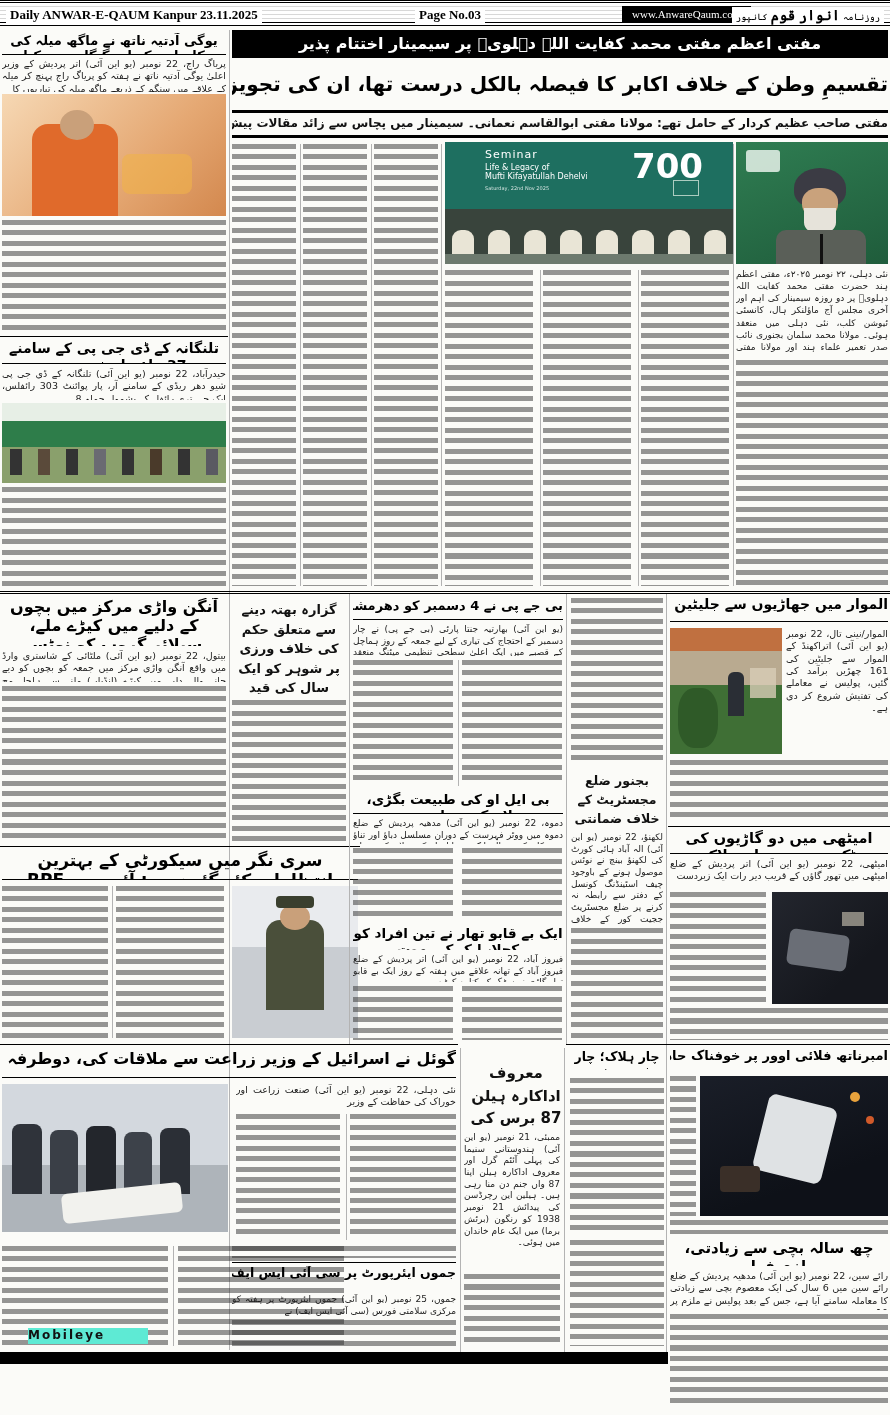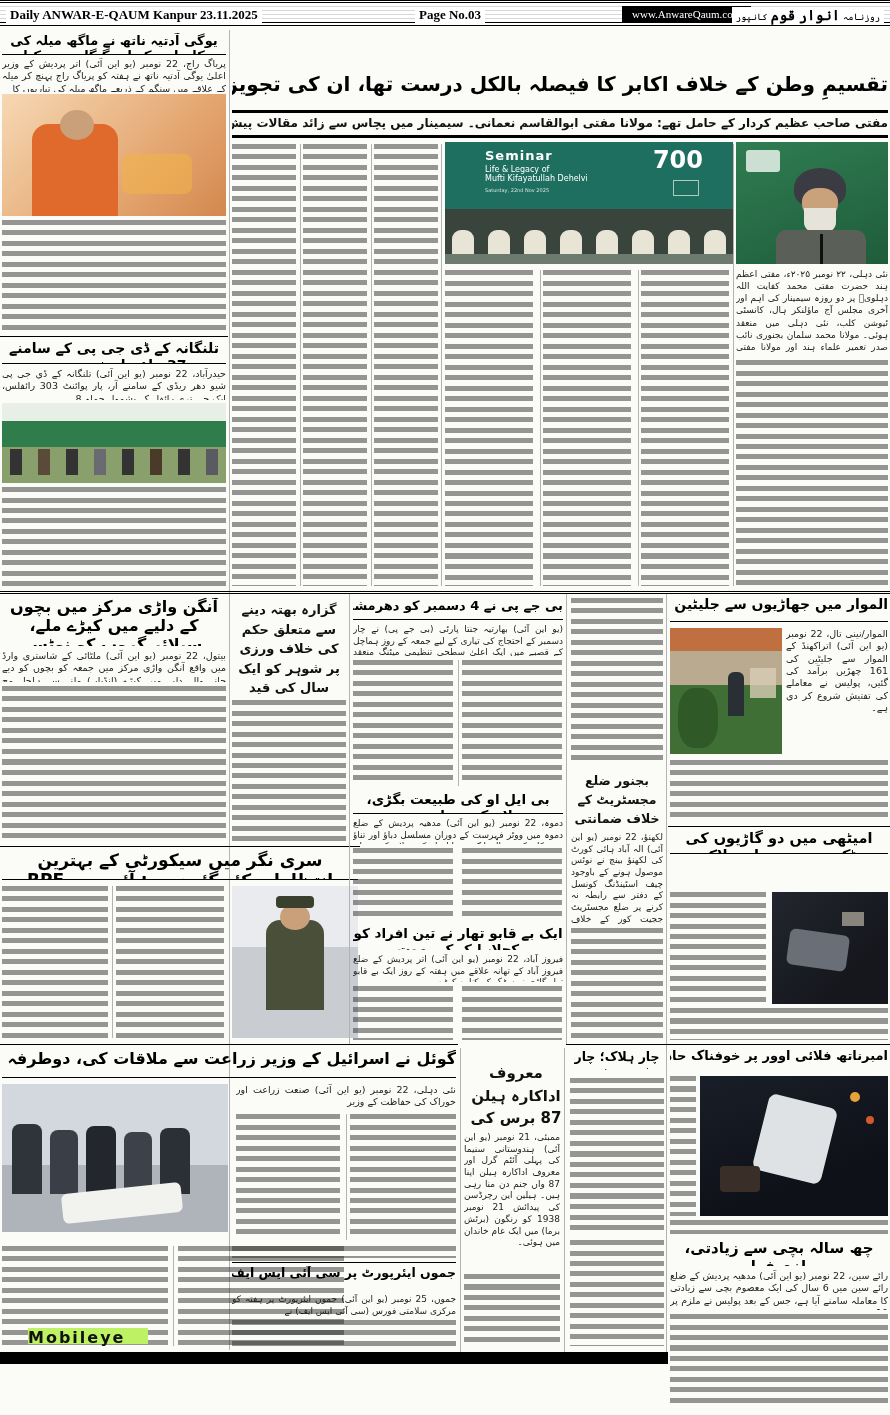--- a/index.html
+++ b/index.html
@@ -37,38 +37,39 @@
     <div class="mtxt" style="left:6px">Daily ANWAR-E-QAUM Kanpur  23.11.2025</div>
     <div class="mtxt" style="left:415px">Page No.03</div>
     <div class="sitebox" style="left:622px">www.AnwareQaum.com</div>
     <div class="mtxt rtl" style="right:6px;background:#fff;font-family:Liberation Serif, serif">
       <span style="font-size:9px;font-weight:normal">روزنامہ</span>
       <span style="font-size:14px">انوار قوم</span>
       <span style="font-size:9px;font-weight:normal">کانپور</span>
     </div>
   </div>
 
+  <div class="kicker abs" style="left:232px;top:30px;width:656px;height:28px;font-size:16px;line-height:28px">مفتی اعظم مفتی محمد کفایت اللہ دہلویؒ پر سیمینار اختتام پذیر</div>
   <div class="hl fit abs" style="left:232px;top:62px;width:656px;height:44px;font-size:20px;line-height:44px">تقسیمِ وطن کے خلاف اکابر کا فیصلہ بالکل درست تھا، ان کی تجویز پر عمل ہوتا تو آج حالات بہتر ہوتے : مولانا محمود اسعد مدنی</div>
   <div class="sub abs" style="left:232px;top:110px;width:656px;height:28px;font-size:12px;line-height:21px;white-space:nowrap">مفتی صاحب عظیم کردار کے حامل تھے: مولانا مفتی ابوالقاسم نعمانی۔ سیمینار میں پچاس سے زائد مقالات پیش ہوئے۔ ملک و بیرون ملک کی کئی اہم شخصیات کی شرکت و خطاب</div>
 
   <div class="gk abs" style="left:232px;top:144px;width:64px;height:442px"></div>
   <div class="gk abs" style="left:303px;top:144px;width:64px;height:442px"></div>
   <div class="gk abs" style="left:374px;top:144px;width:64px;height:442px"></div>
   <div class="vr" style="left:300px;top:144px;height:442px"></div>
   <div class="vr" style="left:371px;top:144px;height:442px"></div>
   <div class="vr" style="left:441px;top:144px;height:442px"></div>
 
   <div class="photo" style="left:445px;top:142px;width:288px;height:122px;background:#1e6f60">
     <div style="position:absolute;left:40px;top:6px;color:#fff">
-      <div style="font-size:13px;font-weight:bold;letter-spacing:1px">Seminar</div>
+      <div style="font-size:11px;font-weight:normal;letter-spacing:1px">Seminar</div>
       <div style="font-size:8px;margin-top:2px">Life &amp; Legacy of</div>
       <div style="font-size:8px">Mufti Kifayatullah Dehelvi</div>
       <div style="font-size:5px;margin-top:4px;opacity:.8">Saturday, 22nd Nov 2025</div>
     </div>
-    <div style="position:absolute;right:30px;top:4px;color:#fff;font-size:24px;font-weight:bold">700</div>
+    <div style="position:absolute;right:30px;top:4px;color:#fff;font-size:34px;font-weight:bold">700</div>
     <div style="position:absolute;right:34px;top:38px;width:26px;height:16px;border:1px solid #cfe3d8;opacity:.8"></div>
     <div class="clerics">
       <span class="cleric"></span>
         <span class="cleric"></span>
         <span class="cleric"></span>
         <span class="cleric"></span>
       <span class="cleric"></span>
         <span class="cleric"></span>
         <span class="cleric"></span>
         <span class="cleric"></span>
@@ -149,21 +150,21 @@
     <div style="position:absolute;left:60px;top:104px;width:120px;height:30px;background:#f2f2ee;border-radius:6px;transform:rotate(-6deg)"></div>
   </div>
   <div class="lede abs" style="left:236px;top:1084px;width:220px;height:26px;font-size:9.5px">نئی دہلی، 22 نومبر (یو این آئی) صنعت زراعت اور خوراک کی حفاظت کے وزیر</div>
   <div class="gk abs" style="left:236px;top:1114px;width:104px;height:126px"></div>
   <div class="gk abs" style="left:350px;top:1114px;width:106px;height:126px"></div>
   <div class="vr" style="left:346px;top:1114px;height:126px"></div>
 
   <div class="gk abs" style="left:2px;top:1246px;width:166px;height:100px"></div>
   <div class="gk abs" style="left:178px;top:1246px;width:166px;height:100px"></div>
   <div class="vr" style="left:173px;top:1246px;height:100px"></div>
-  <div class="abs" style="left:28px;top:1328px;width:120px;height:16px;background:#bef264;font-weight:bold;font-size:16px;letter-spacing:2px">Mobileye</div>
+  <div class="abs" style="left:28px;top:1328px;width:120px;height:16px;background:#5eead4;font-weight:bold;font-size:12px;letter-spacing:2px">Mobileye</div>
   <div class="abs" style="left:0;top:1352px;width:668px;height:12px;background:#000"></div>
 
   <div class="boxhl abs" style="left:232px;top:600px;width:114px;height:94px;font-size:13px">گزارہ بھتہ دینے سے متعلق حکم کی خلاف ورزی پر شوہر کو ایک سال کی قید</div>
   <div class="gk abs" style="left:232px;top:700px;width:114px;height:142px"></div>
   <div class="vr" style="left:349px;top:594px;height:450px"></div>
 
   <div class="hl abs" style="left:353px;top:598px;width:210px;height:22px;font-size:13px;border-bottom:1px solid #000;white-space:nowrap">بی جے پی نے 4 دسمبر کو دھرمشالہ میں احتجاج کی تیاریاں تیز کیں</div>
   <div class="lede abs" style="left:353px;top:624px;width:210px;height:32px;font-size:9px">(یو این آئی) بھارتیہ جنتا پارٹی (بی جے پی) نے چار دسمبر کے احتجاج کی تیاری کے لیے جمعہ کے روز ہماچل کے قصبے میں ایک اعلیٰ سطحی تنظیمی میٹنگ منعقد کی۔ میٹنگ</div>
   <div class="gk abs" style="left:353px;top:660px;width:100px;height:126px"></div>
   <div class="gk abs" style="left:462px;top:660px;width:100px;height:126px"></div>
@@ -191,20 +192,21 @@
   <div class="photo" style="left:670px;top:628px;width:112px;height:126px;background:linear-gradient(to bottom,#c07040 0 18%,#b9aa90 18% 45%,#3f6f35 45% 100%)">
     <div style="position:absolute;left:8px;top:60px;width:40px;height:60px;background:#2f5a28;border-radius:40%"></div>
     <div style="position:absolute;left:58px;top:44px;width:16px;height:44px;background:#2a2e35;border-radius:6px 6px 0 0"></div>
     <div style="position:absolute;left:80px;top:40px;width:26px;height:30px;background:#d8cdb6;opacity:.8"></div>
   </div>
   <div class="lede abs" style="left:786px;top:628px;width:102px;height:126px;font-size:9.5px">الموار/نینی تال، 22 نومبر (یو این آئی) اتراکھنڈ کے الموار سے جلیٹین کی 161 چھڑیں برآمد کی گئیں، پولیس نے معاملے کی تفتیش شروع کر دی ہے۔</div>
   <div class="gk abs" style="left:670px;top:760px;width:218px;height:62px"></div>
 
   <div class="hr" style="left:668px;top:826px;width:222px"></div>
   <div class="hl abs" style="left:670px;top:830px;width:218px;height:24px;font-size:14.5px;border-bottom:1px solid #000">امیٹھی میں دو گاڑیوں کی ٹکر، تین نوجوان ہلاک</div>
+  <div class="lede abs" style="left:670px;top:858px;width:218px;height:30px;font-size:9.5px">امیٹھی، 22 نومبر (یو این آئی) اتر پردیش کے ضلع امیٹھی میں تھور گاؤں کے قریب دیر رات ایک زبردست</div>
   <div class="photo" style="left:772px;top:892px;width:116px;height:112px;background:linear-gradient(135deg,#23262e,#15171d 70%)">
     <div style="position:absolute;left:16px;top:40px;width:60px;height:36px;background:#6a6e76;border-radius:6px;transform:rotate(8deg)"></div>
     <div style="position:absolute;left:70px;top:20px;width:22px;height:14px;background:#b8b2a4;opacity:.7"></div>
   </div>
   <div class="gk abs" style="left:670px;top:892px;width:96px;height:112px"></div>
   <div class="gk abs" style="left:670px;top:1008px;width:218px;height:32px"></div>
 
   <div class="hr" style="left:566px;top:1044px;width:324px"></div>
   <div class="hl abs" style="left:670px;top:1048px;width:218px;height:22px;font-size:13px;white-space:nowrap">امبرناتھ فلائی اوور پر خوفناک حادثہ، ڈرائیور کو دل کا دورہ</div>
   <div class="hl abs" style="left:570px;top:1050px;width:94px;height:20px;font-size:12.5px">چار ہلاک؛ چار شدید زخمی</div>

